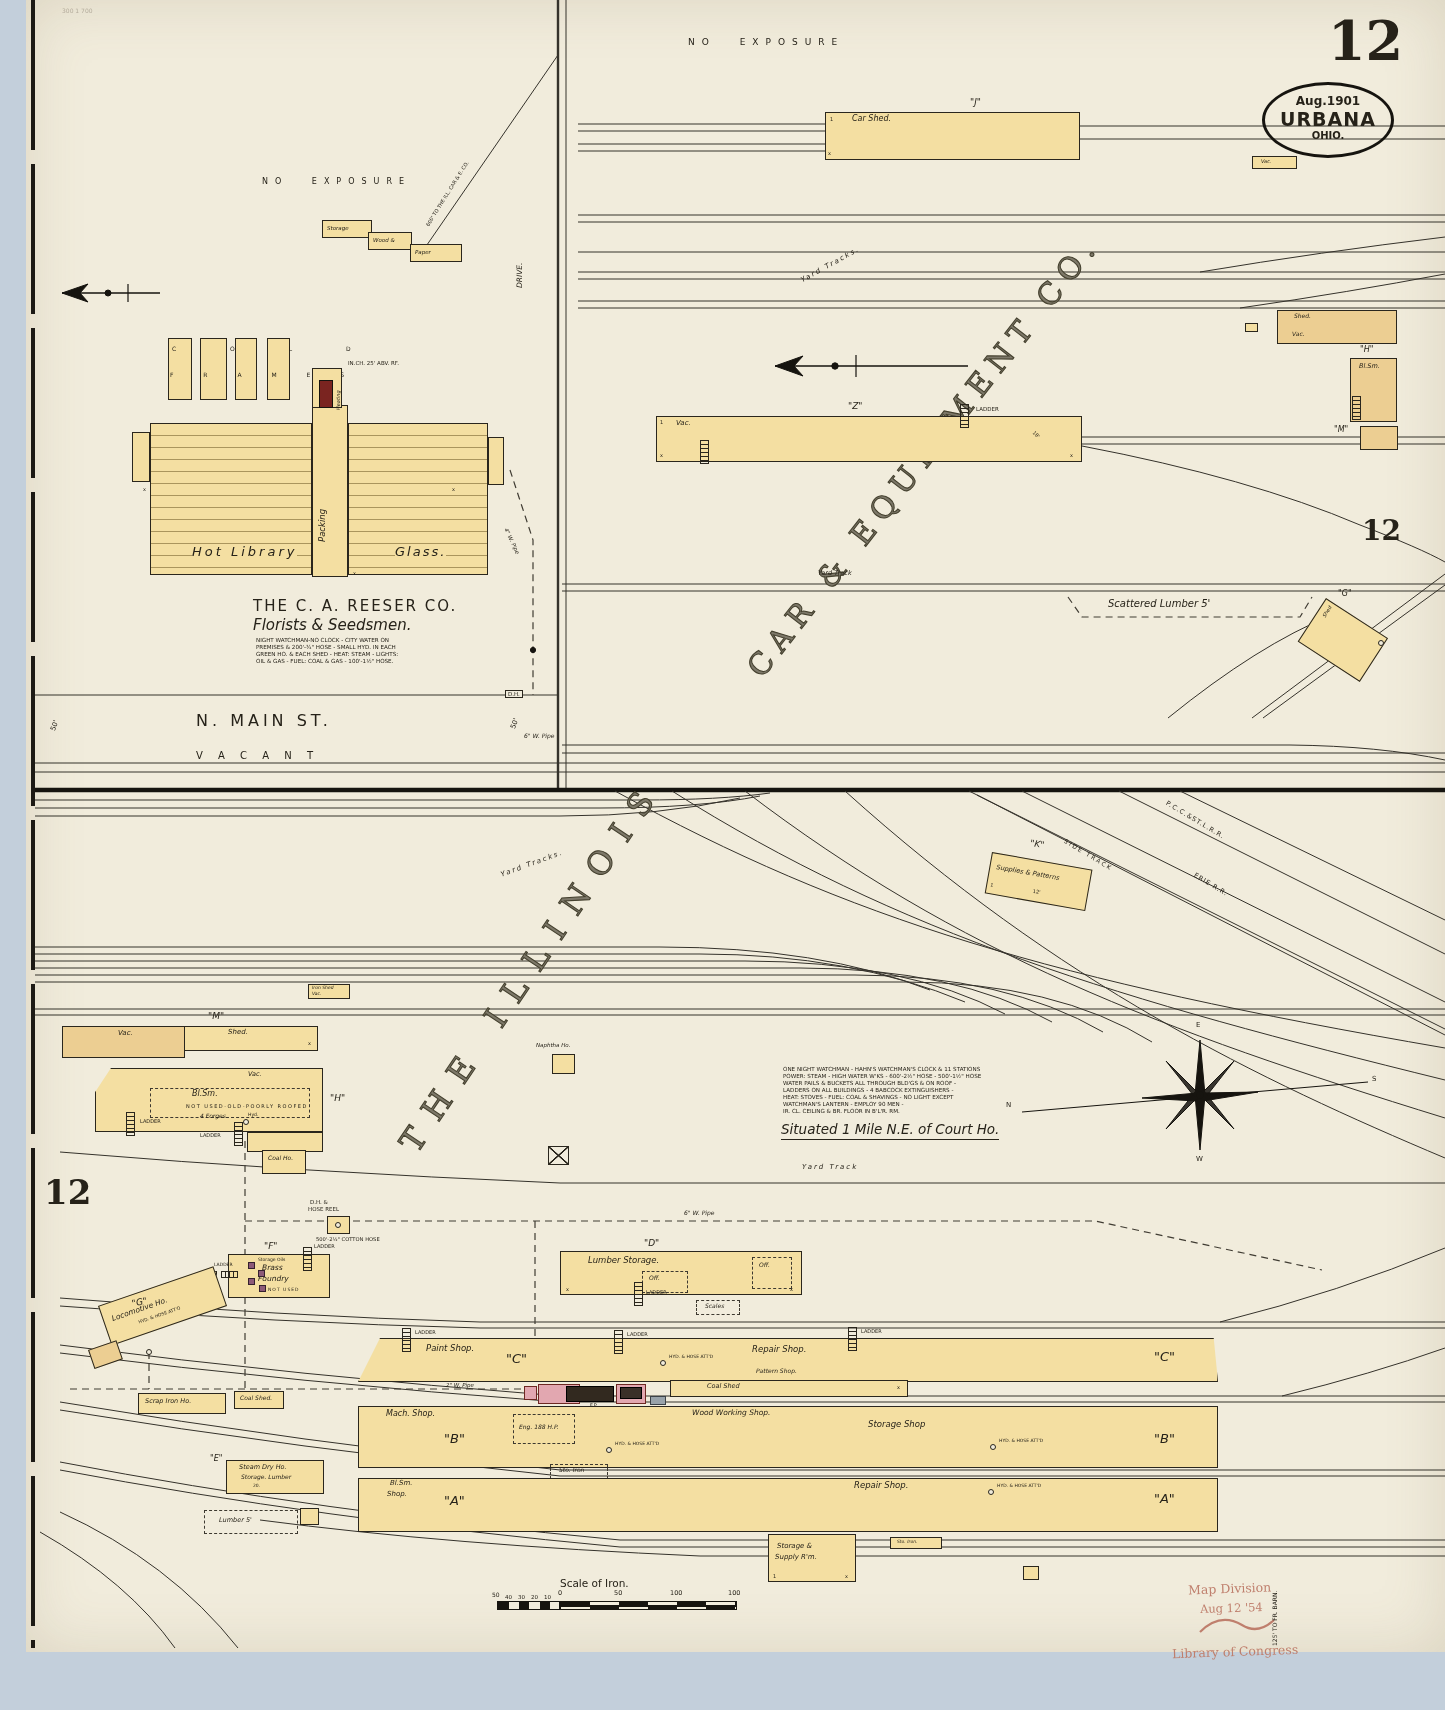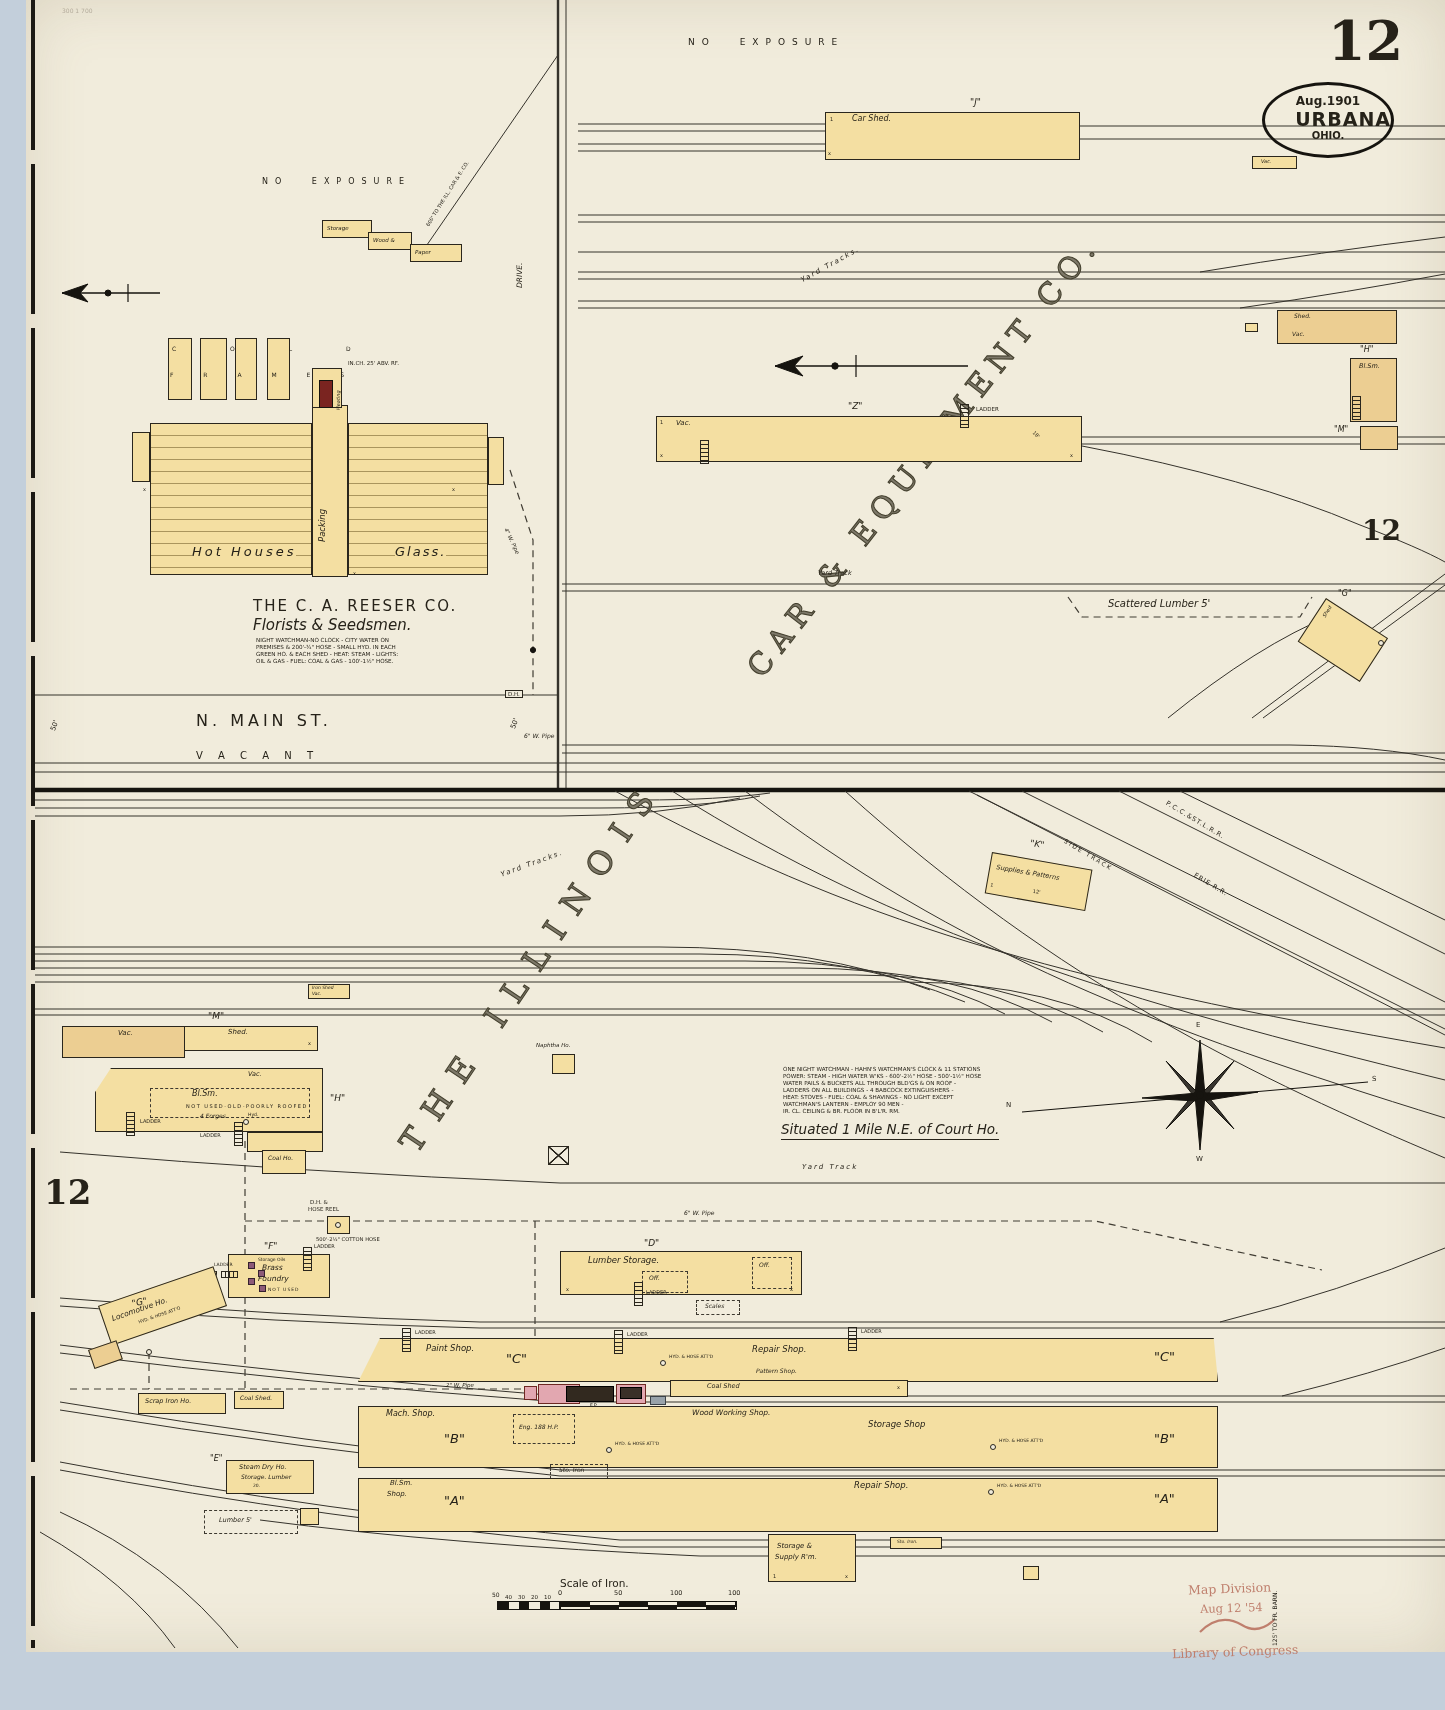--- a/index.html
+++ b/index.html
@@ -145,21 +145,21 @@
       <circle cx="1200" cy="1095" r="3.5"></circle>
     </g>
     <g>
       <path d="M1200,1632 q20,-20 42,-7 q16,10 32,-5" stroke="#bf7f6d" stroke-width="2.2" fill="none"></path>
     </g>
   </svg>
 
   <div class="lbl num" style="left:1328px;top:12px;font-size:54px;">12</div>
   <div style="position:absolute;left:1262px;top:82px;width:132px;height:76px;border:3.5px solid #16140f;border-radius:50%;text-align:center;box-sizing:border-box;">
     <div style="font-size:12px;font-weight:bold;margin-top:9px;">Aug.1901</div>
-    <div style="font-size:19px;font-weight:bold;letter-spacing:1px;text-align:right;">URBANA</div>
+    <div style="font-size:19px;font-weight:bold;letter-spacing:1px;">URBANA</div>
     <div style="font-size:10px;font-weight:bold;">OHIO.</div>
   </div>
   <div class="lbl num" style="left:1362px;top:516px;font-size:28px;">12</div>
   <div class="lbl num" style="left:44px;top:1174px;font-size:34px;">12</div>
   <div class="lbl" style="left:62px;top:8px;font-size:6px;color:#b4ac9c;">300 1 700</div>
 
   <div class="bigname" style="left:392px;top:1138px;font-size:32px;letter-spacing:17px;transform:rotate(-56deg);">THE ILLINOIS</div>
   <div class="bigname" style="left:740px;top:662px;font-size:30px;letter-spacing:9px;transform:rotate(-52deg);">CAR &amp; EQUIPMENT CO.</div>
 
   <div class="lbl sp" style="left:688px;top:38px;font-size:9px;">NO EXPOSURE</div>
@@ -184,21 +184,21 @@
   <div class="lbl" style="left:172px;top:346px;font-size:6px;letter-spacing:26px;">C O L D</div>
   <div class="lbl" style="left:170px;top:372px;font-size:6px;letter-spacing:14px;">F R A M E S</div>
 
   <div class="bld" style="left:132px;top:432px;width:18px;height:50px;"></div>
   <div class="bld" style="left:488px;top:437px;width:16px;height:48px;"></div>
   <div class="bld" style="left:150px;top:423px;width:162px;height:152px;background:#f4dfa2 repeating-linear-gradient(180deg,rgba(0,0,0,0) 0 11px,rgba(96,76,24,.5) 11px 12px);"></div>
   <div class="bld" style="left:348px;top:423px;width:140px;height:152px;background:#f4dfa2 repeating-linear-gradient(180deg,rgba(0,0,0,0) 0 11px,rgba(96,76,24,.5) 11px 12px);"></div>
   <div class="bld" style="left:312px;top:405px;width:36px;height:172px;"></div>
   <div class="bld" style="left:312px;top:368px;width:30px;height:40px;"></div>
   <div style="position:absolute;left:319px;top:380px;width:12px;height:26px;background:#7a2420;border:1px solid #16140f;"></div>
-  <div class="lbl it" style="left:192px;top:545px;font-size:13px;letter-spacing:3px;background:#f4dfa2;">Hot  Houses</div>
+  <div class="lbl it" style="left:192px;top:545px;font-size:13px;letter-spacing:3px;background:#f4dfa2;">Hot  Library</div>
   <div class="lbl it" style="left:395px;top:545px;font-size:13px;letter-spacing:2px;background:#f4dfa2;">Glass.</div>
   <div class="lbl it" style="left:318px;top:542px;font-size:8.5px;transform:rotate(-90deg);transform-origin:left top;">Packing</div>
   <div class="lbl it" style="left:336px;top:410px;font-size:5px;transform:rotate(-90deg);transform-origin:left top;">Heating</div>
   <div class="lbl" style="left:348px;top:360px;font-size:5.5px;">IN.CH. 25' ABV. RF.</div>
   <span class="mk" style="left:143px;top:486px;">x</span>
   <span class="mk" style="left:452px;top:486px;">x</span>
   <span class="mk" style="left:353px;top:570px;">x</span>
 
   <div class="lbl" style="left:253px;top:598px;font-size:15px;letter-spacing:2px;">THE C. A. REESER CO.</div>
   <div class="lbl it" style="left:253px;top:617px;font-size:15px;">Florists &amp; Seedsmen.</div>
@@ -431,21 +431,21 @@
 
   <div class="bld" style="left:358px;top:1478px;width:860px;height:54px;"></div>
   <div class="lbl it" style="left:390px;top:1480px;font-size:7px;">Bl.Sm.</div>
   <div class="lbl it" style="left:387px;top:1491px;font-size:7px;">Shop.</div>
   <div class="lbl it" style="left:444px;top:1494px;font-size:13px;">"A"</div>
   <div class="lbl it" style="left:854px;top:1481px;font-size:8.5px;">Repair Shop.</div>
   <div class="lbl it" style="left:1154px;top:1492px;font-size:13px;">"A"</div>
   <div class="hydc" style="left:988px;top:1489px;"></div>
   <div class="lbl" style="left:997px;top:1484px;font-size:4.5px;">HYD. &amp; HOSE ATT'D</div>
 
-  <div class="bld" style="left:226px;top:1460px;width:88px;height:34px;">
+  <div class="bld" style="left:226px;top:1460px;width:98px;height:34px;">
     <span class="lbl it" style="left:12px;top:3px;font-size:6.5px;">Steam Dry Ho.</span>
     <span class="lbl it" style="left:14px;top:13px;font-size:6px;">Storage. Lumber</span>
     <span class="lbl" style="left:26px;top:23px;font-size:4.5px;">20.</span>
   </div>
   <div class="lbl it" style="left:210px;top:1455px;font-size:8px;">"E"</div>
 
   <div class="dsh" style="left:204px;top:1510px;width:94px;height:24px;">
     <span class="lbl it" style="left:14px;top:6px;font-size:6.5px;">Lumber 5'</span>
   </div>
   <div class="bld" style="left:300px;top:1508px;width:19px;height:17px;"></div>

